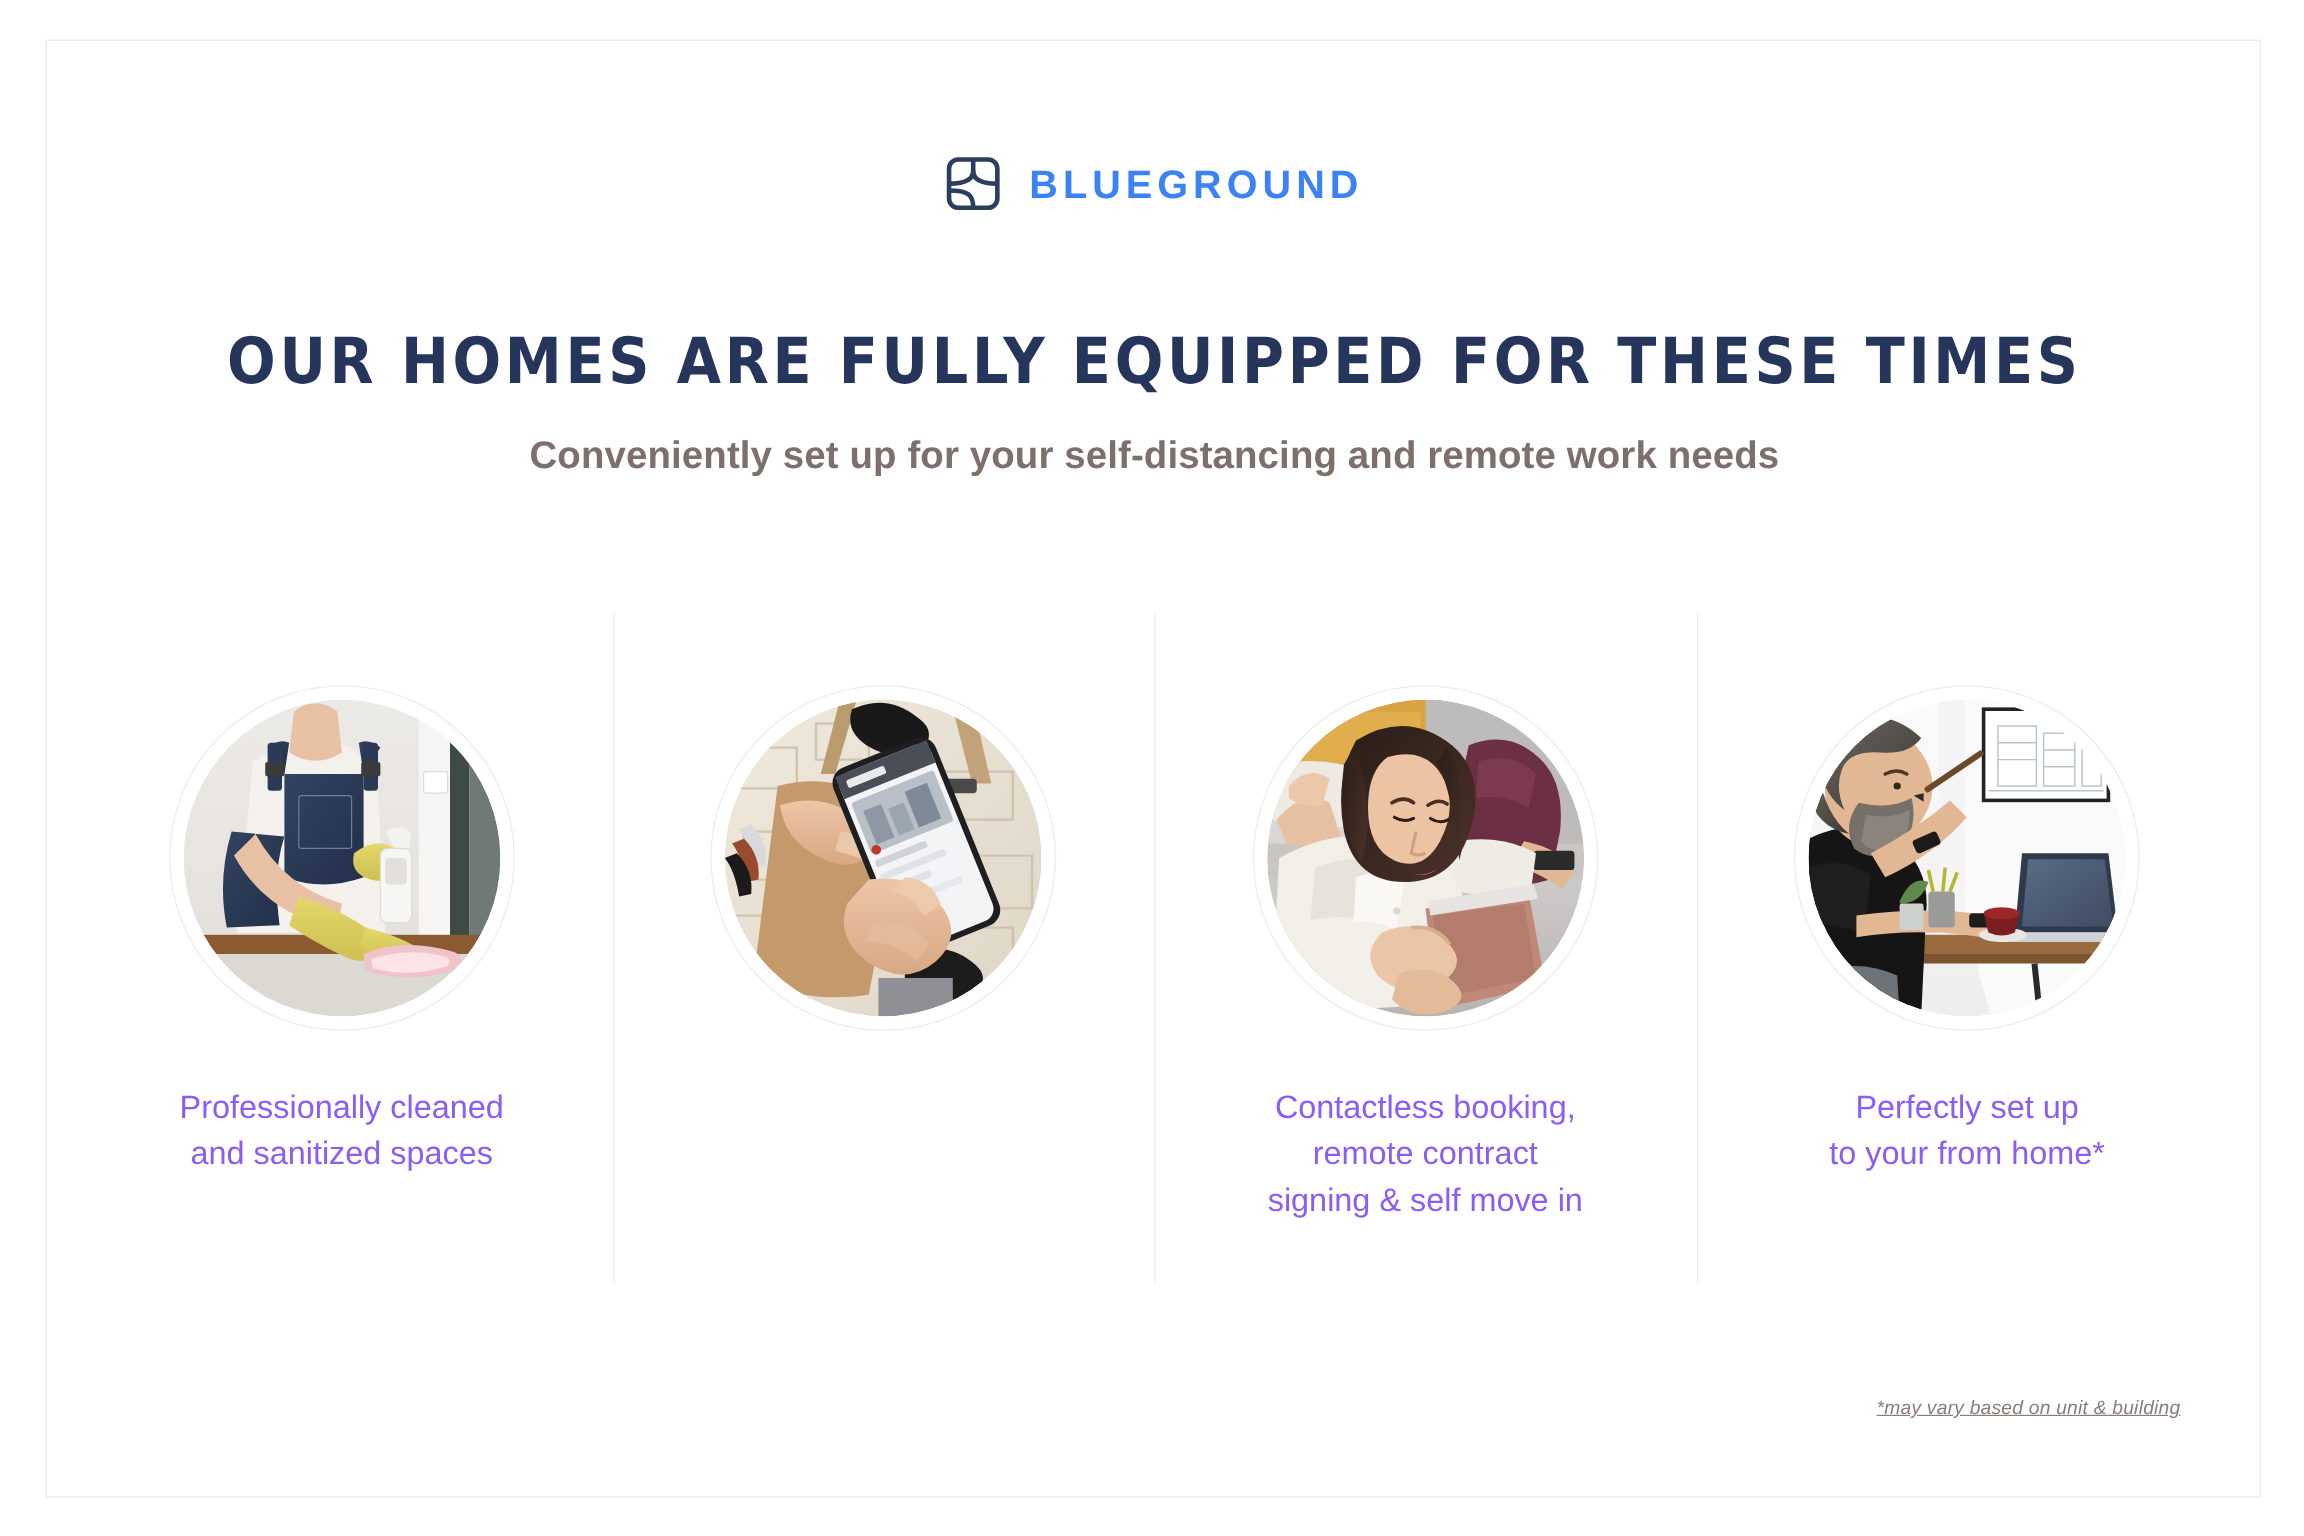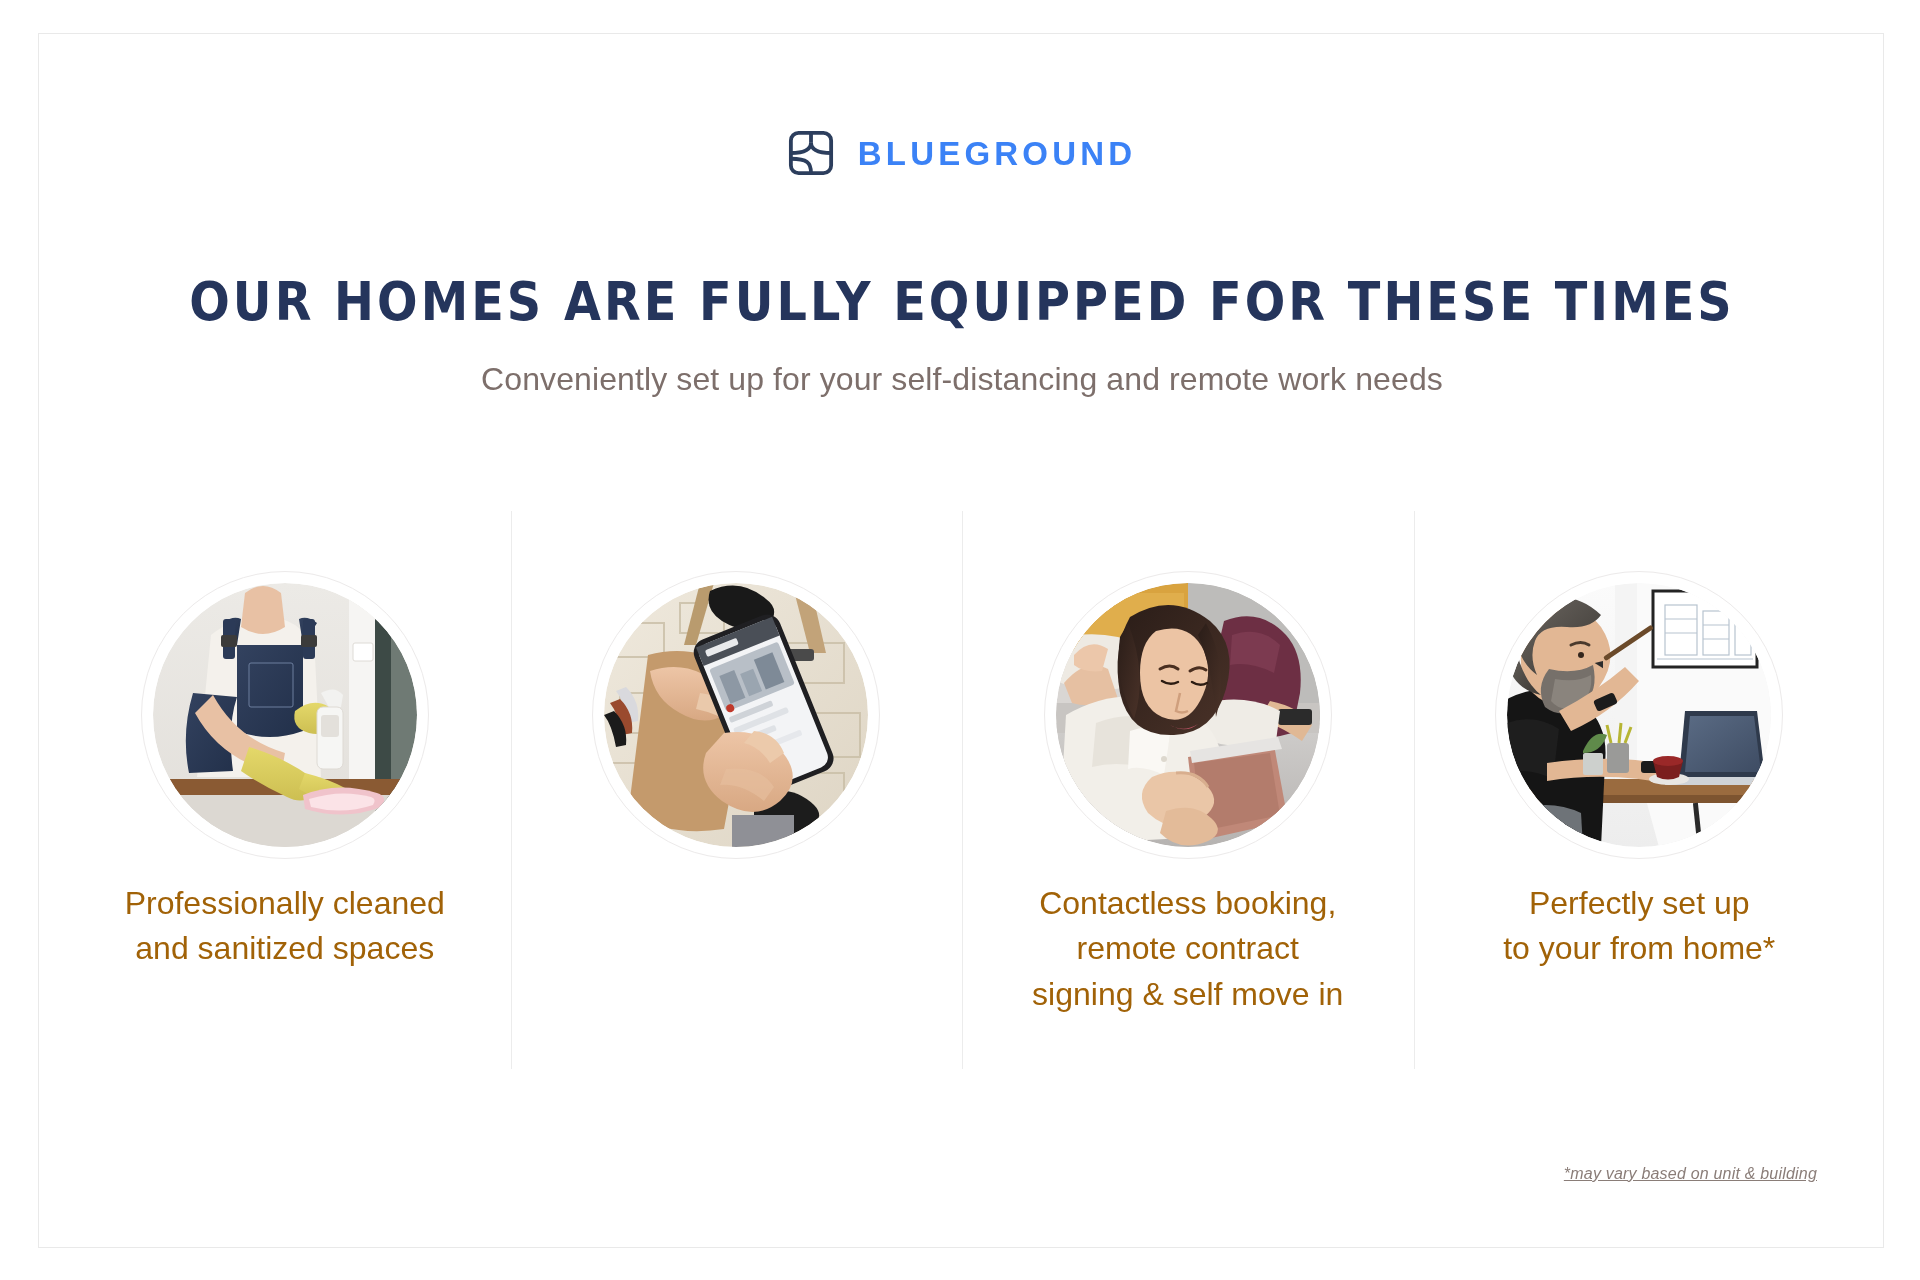--- a/index.html
+++ b/index.html
@@ -76,21 +76,21 @@
 
   
   .subtitle {
     position: absolute;
     left: 0;
     top: 325px;
     width: 1846px;
     text-align: center;
     font-family: "Liberation Sans", sans-serif;
     font-size: 32px;
-    font-weight: normal;
+    font-weight: bold;
     color: #7d6f6b;
     line-height: 1.3;
     letter-spacing: 0.1px;
     white-space: nowrap;
   }
 
   
   .columns {
     position: absolute;
     left: 20px;
@@ -130,26 +130,26 @@
   .photo {
     width: 264px;
     height: 264px;
     border-radius: 50%;
     overflow: hidden;
     position: relative;
   }
   .photo svg { display: block; width: 264px; height: 264px; }
 
   .caption {
-    margin-top: 22px;
+    margin-top: 45px;
     text-align: center;
     font-family: "Liberation Sans", sans-serif;
-    font-size: 32px;
+    font-size: 27px;
     line-height: 1.42;
-    color: #a16207;
+    color: #8b5cf6;
     max-width: 330px;
     white-space: pre-line;
   }
 
   
   .footnote {
     position: absolute;
     right: 66px;
     top: 1131px;
     font-family: "Liberation Sans", sans-serif;

